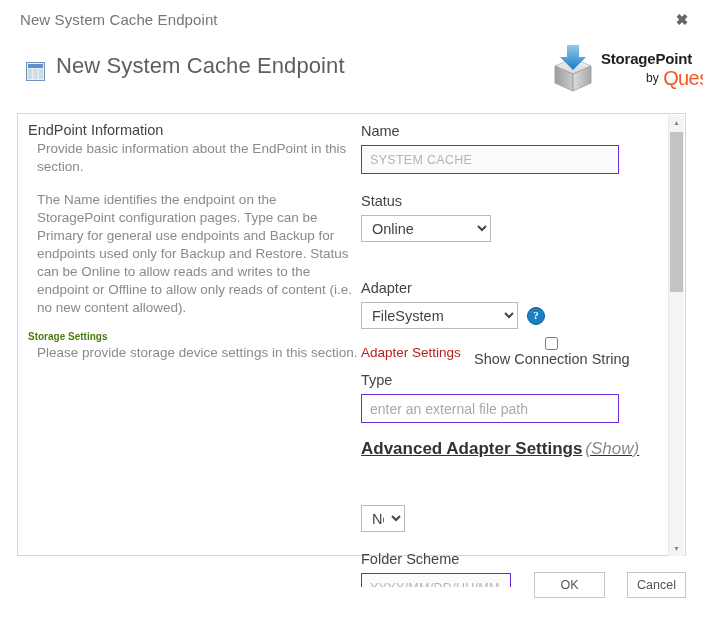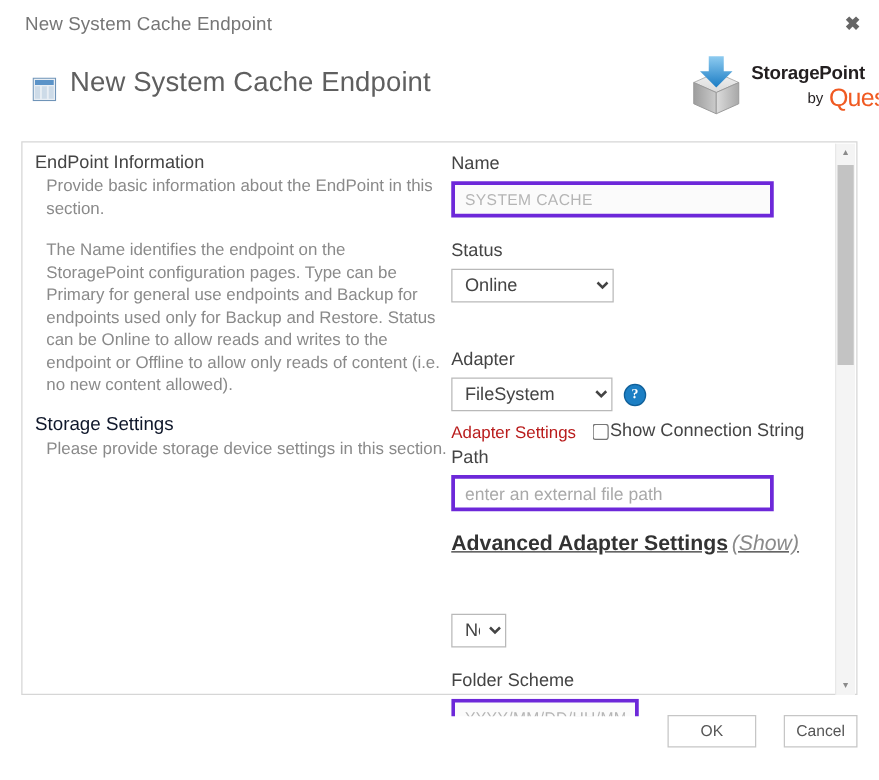--- a/index.html
+++ b/index.html
@@ -128,24 +128,24 @@
     font-weight: 400;
   }
   .info-para {
     font-size: 13.5px;
     color: #8a8a8a;
     line-height: 18px;
     margin: 0 0 0 9px;
   }
   .info-gap { height: 15px; }
   .info-heading-2 {
-    font-size: 15px;
-    color: #0f172a;
+    font-size: 10px;
+    color: #4d7c0f;
     margin: 14px 0 2px 0;
-    font-weight: 400;
+    font-weight: 700;
   }
 
   
   .form-col {
     position: absolute;
     left: 343px; top: 8px;
     width: 300px;
   }
   .field-label {
     font-size: 14.5px;
@@ -155,21 +155,21 @@
   }
   .text-input {
     display: block;
     box-sizing: border-box;
     width: 258px;
     height: 29px;
     padding: 0 8px;
     font-family: "Liberation Sans", sans-serif;
     font-size: 14px;
     color: #444444;
-    border: 3px solid #6d28d9;
+    border: 1px solid #6d28d9;
     background: #ffffff;
     outline: none;
   }
   .text-input::placeholder { color: #a9a9a9; }
   .text-input.readonly {
     background: #fbfbfb;
     color: #b5b5b5;
     font-size: 12.5px;
     letter-spacing: .3px;
   }
@@ -185,21 +185,21 @@
     font-size: 14.5px;
     color: #444444;
     border: 1px solid #b9b9b9;
     background: #ffffff;
     padding: 0 4px 0 6px;
     outline: none;
     -webkit-appearance: menulist;
     appearance: menulist;
   }
   select.w-status { width: 130px; }
-  select.w-adapter { width: 129px; }
+  select.w-adapter { width: 157px; }
   select.w-small { width: 44px; }
 
   .gap-lg { height: 28px; }
   .gap-md { height: 18px; }
   .gap-sm { height: 9px; }
 
   .adapter-row {
     display: flex;
     align-items: center;
     gap: 9px;
@@ -228,20 +228,21 @@
   .settings-label {
     font-size: 13.5px;
     color: #b91c1c;
     width: 113px;
     flex: 0 0 113px;
   }
   .cb-wrap {
     display: flex;
     align-items: center;
     gap: 1px;
+    flex-direction: column;
   }
   .cb-wrap input[type=checkbox] {
     width: 13px; height: 13px;
     margin: 0;
     accent-color: #1c7fc4;
   }
   .cb-label {
     font-size: 14.5px;
     color: #444444;
   }
@@ -406,21 +407,21 @@
     </div>
 
     <div class="settings-row">
       <span class="settings-label">Adapter Settings</span>
       <label class="cb-wrap">
         <input type="checkbox" style="">
         <span class="cb-label">Show Connection String</span>
       </label>
     </div>
 
-    <div class="field-label" style="margin-top:4px">Path</div>
+    <div class="field-label" style="margin-top:4px">Type</div>
     <input class="text-input" type="text" placeholder="enter an external file path" style="">
 
     <div class="advanced-row">
       <span>Advanced Adapter Settings</span><span class="advanced-show">(Show)</span>
     </div>
 
     <div class="gap-lg"></div>
     <div class="gap-md"></div>
 
     <select class="sp-select w-small"><option value="No">No</option><option value="Yes">Yes</option></select>

